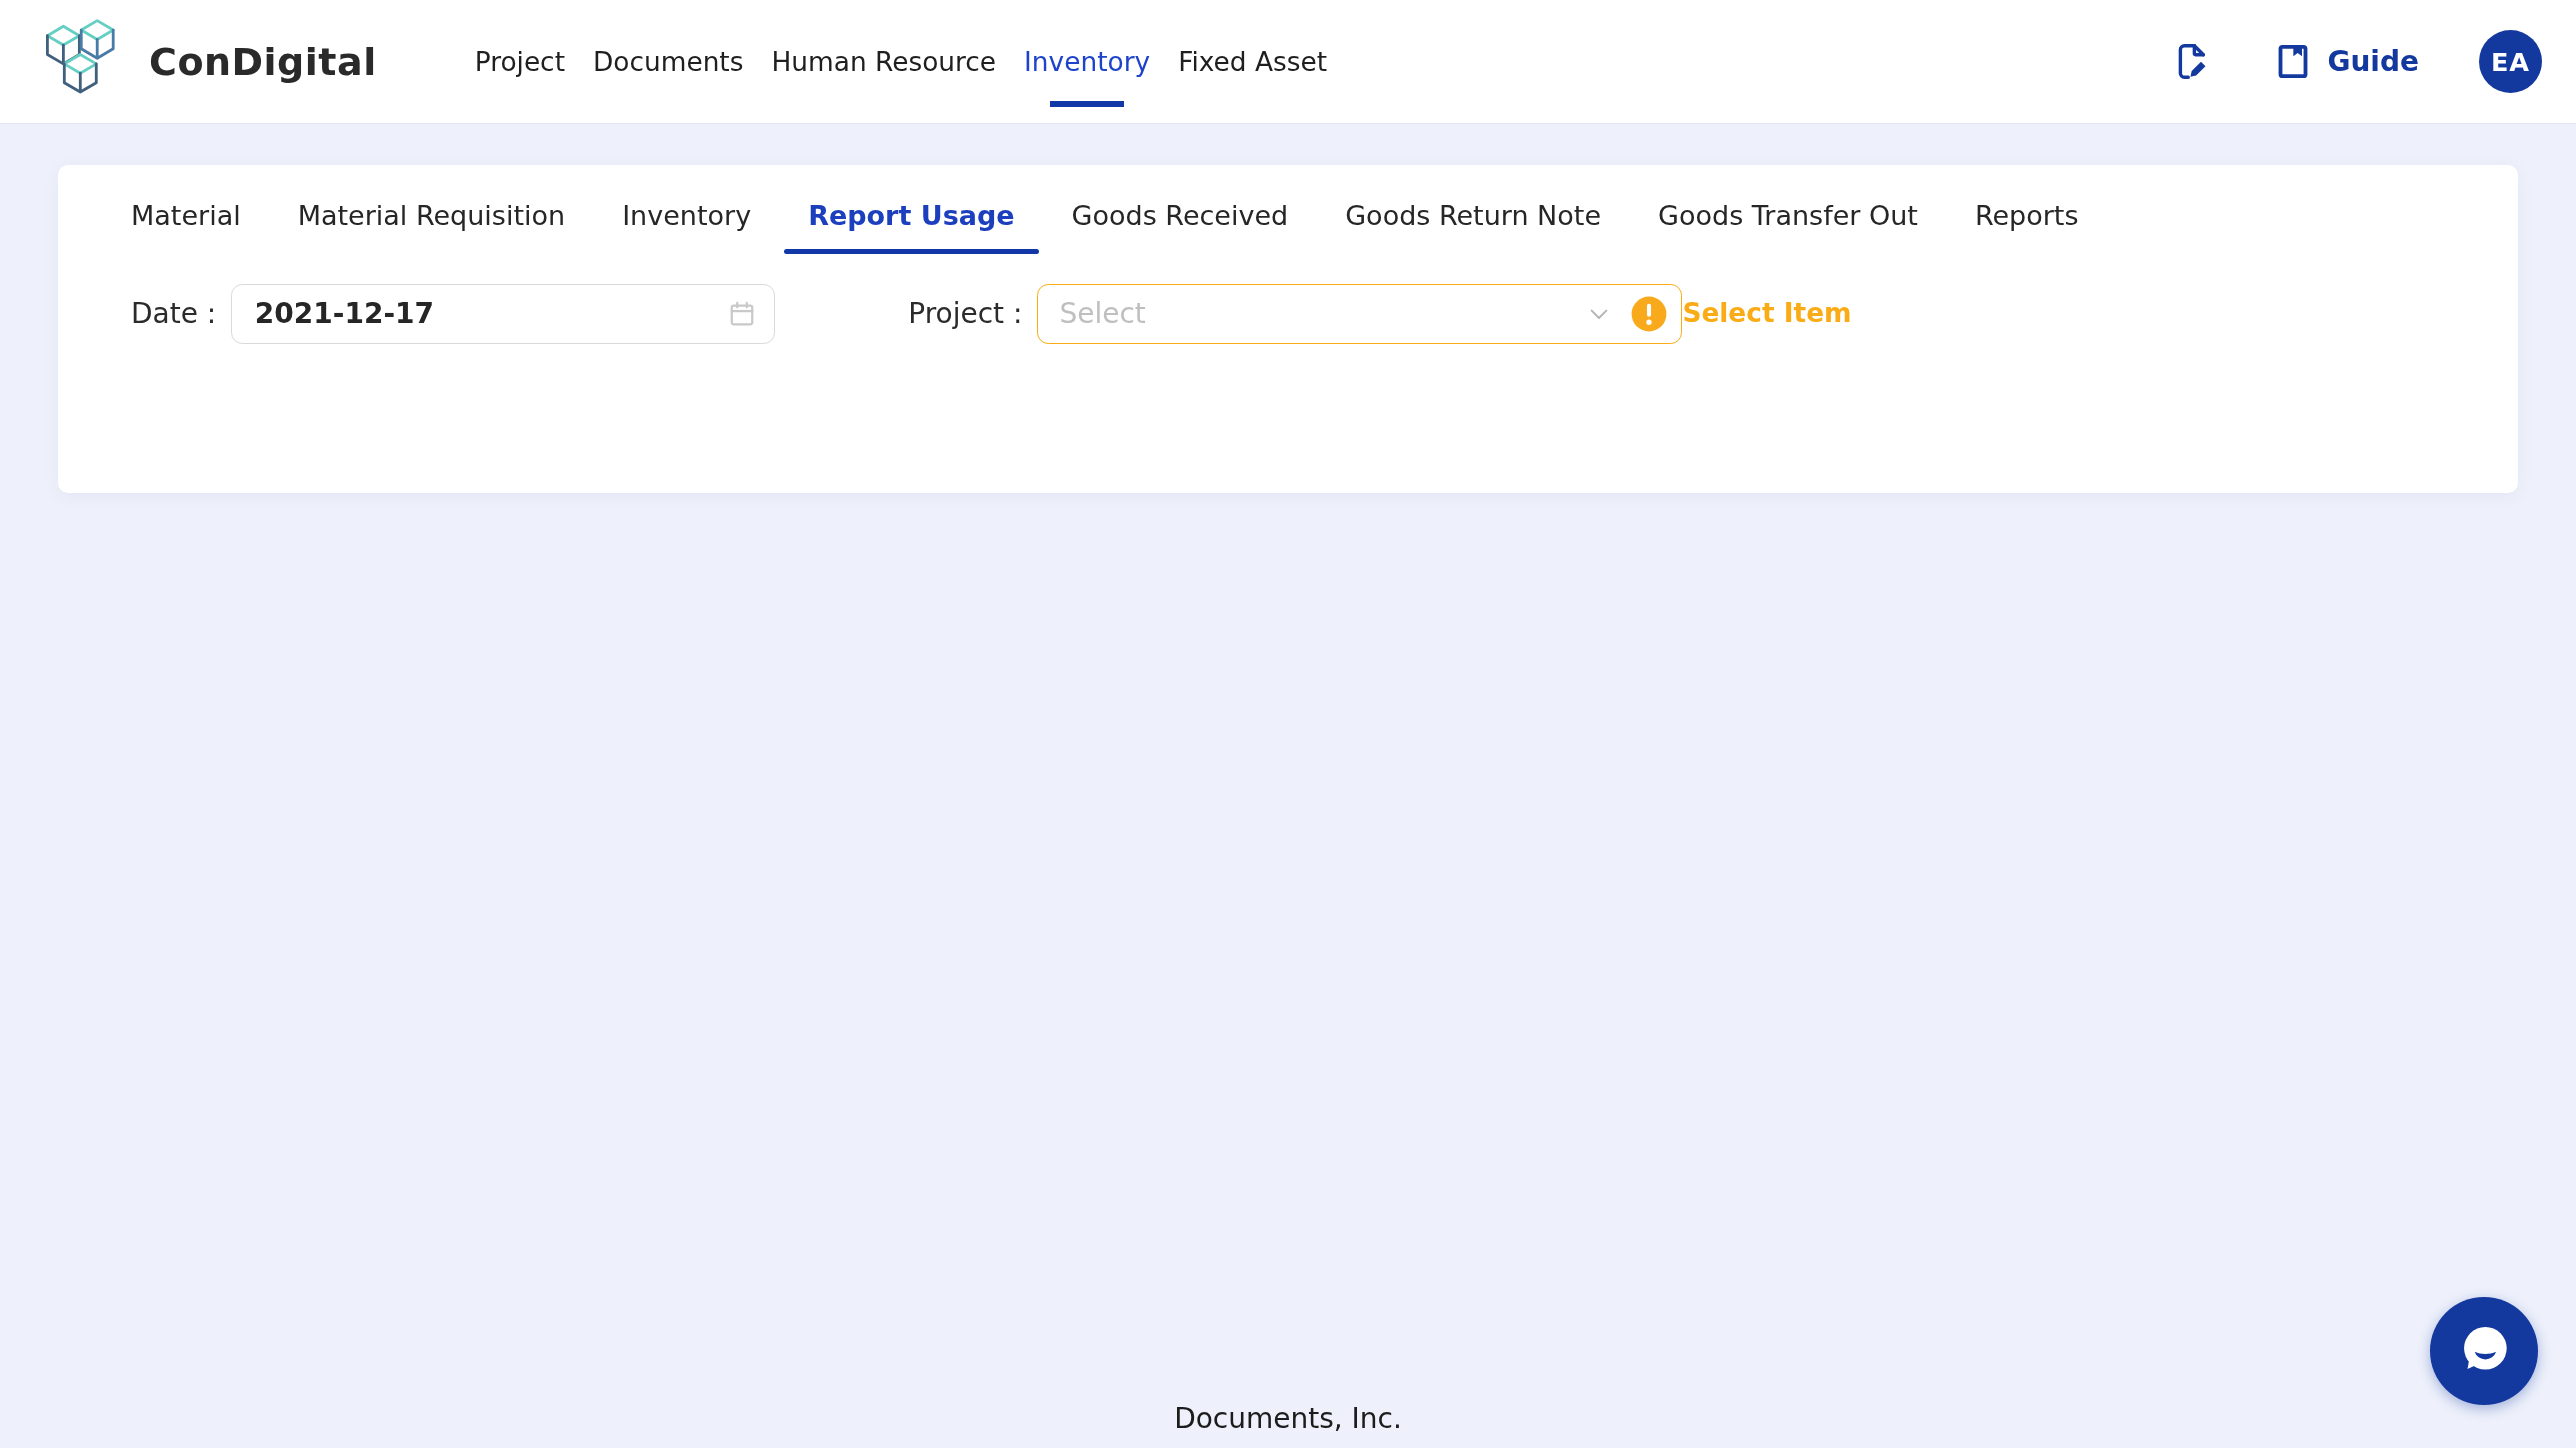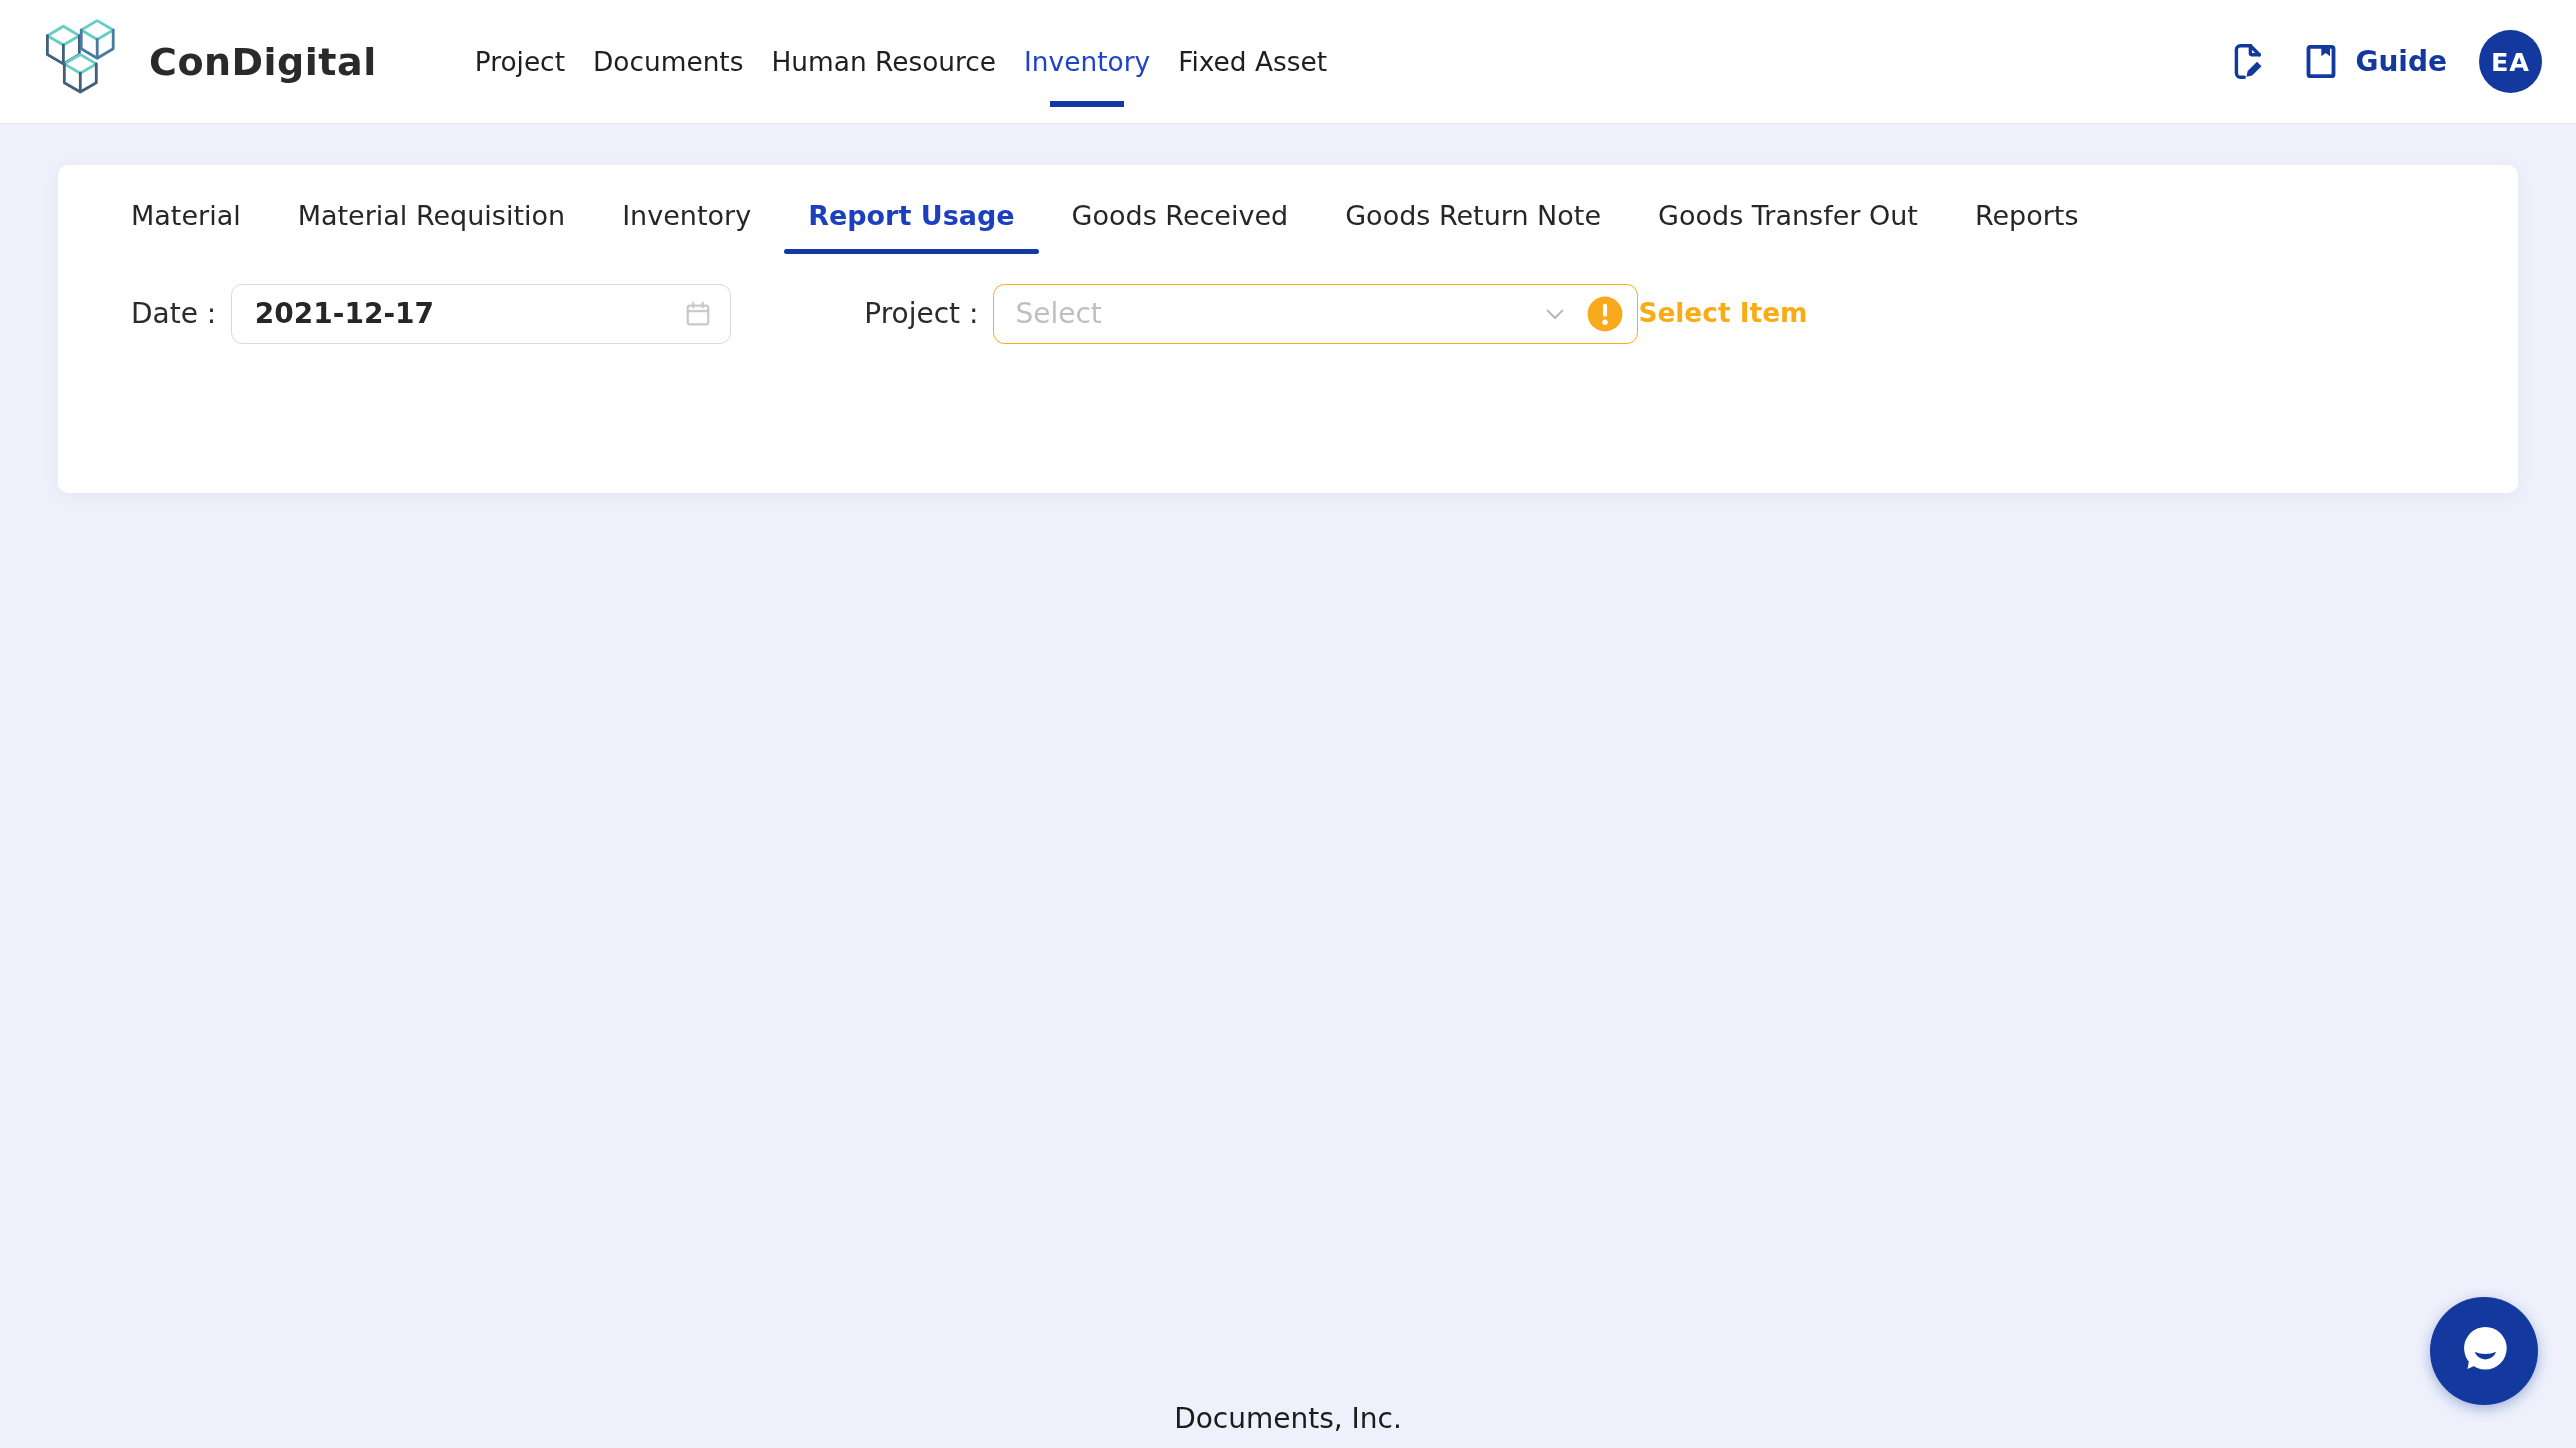--- a/index.html
+++ b/index.html
@@ -27,21 +27,21 @@
   .nav-item {
     display:flex; align-items:center; position:relative;
     font-size:26.4px; color:#1f1f1f; cursor:pointer; white-space:nowrap;
   }
   .nav-item.active { color:#1d43cb; }
   .nav-item.active::after {
     content:""; position:absolute; left:50%; transform:translateX(-50%);
     bottom:22.6px; width:74px; height:5.7px; background:#1238a8;
   }
 
-  .header-actions { margin-left:auto; display:flex; align-items:center; gap:32px; }
+  .header-actions { margin-left:auto; display:flex; align-items:center; gap:60px; }
   .icon-btn { display:flex; align-items:center; cursor:pointer; background:none; border:none; }
   .guide-btn { display:flex; align-items:center; gap:14px; cursor:pointer; }
   .guide-label { font-size:28px; font-weight:bold; color:#14399e; }
   .avatar {
     width:63px; height:63px; border-radius:50%; background:#14399e;
     display:flex; align-items:center; justify-content:center;
     color:#ffffff; font-size:25.5px; font-weight:bold; cursor:pointer; letter-spacing:0.9px;
   }
 
   
@@ -59,21 +59,21 @@
   .tab.active::after {
     content:""; position:absolute; left:-24.5px; right:-24.5px; bottom:0;
     height:4.7px; background:#1238a8; border-radius:2.8px;
   }
 
   .filters { display:flex; align-items:flex-start; margin-top:30px;gap:45px; }
   .form-item { display:flex; align-items:flex-start; }
   .form-label { font-size:28px; color:#2b2b2b; line-height:60px; margin-right:15px; white-space:nowrap; }
 
   .date-input {
-    width:500px; height:60px; background:#fff;
+    width:544px; height:60px; background:#fff;
     border:1.9px solid #d9d9d9; border-radius:11.3px;
     display:flex; align-items:center; padding:0 17px 0 22.6px; cursor:text;
   }
   .date-value { flex:1; font-size:28px; font-weight:600; color:#262626; }
   .date-input svg { width:30px; height:30px; }
 
   .project-item { margin-left:88px; }
   .control-col { display:flex; flex-direction:row; }
   .select-box {
     width:645px; height:60px; background:#fff;

